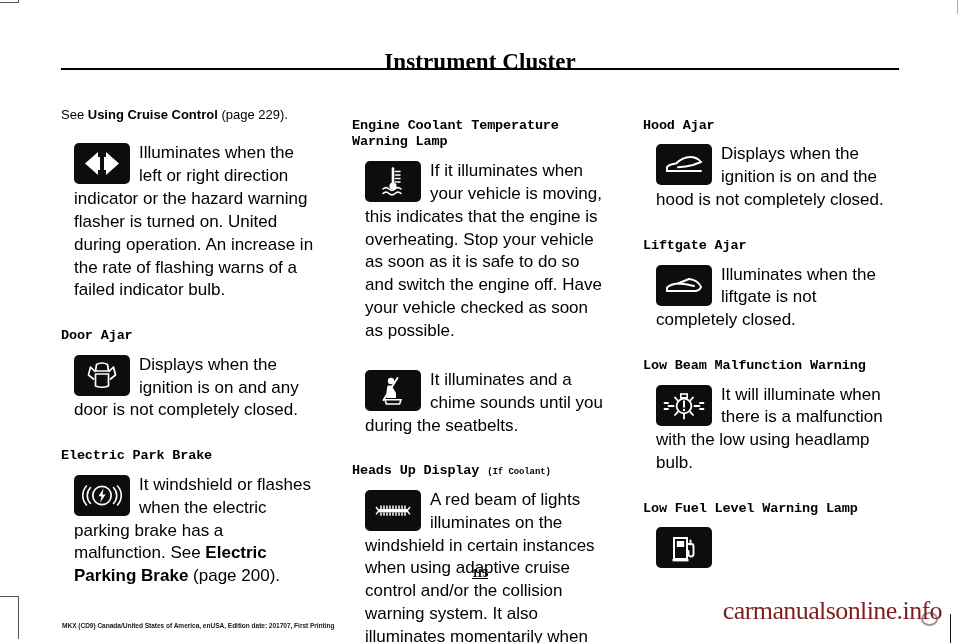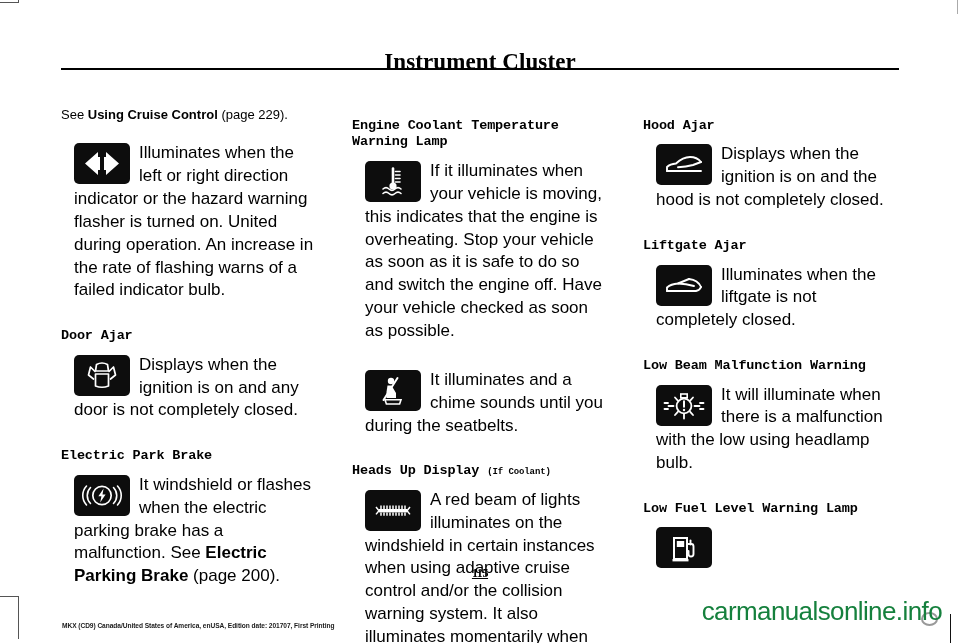--- a/index.html
+++ b/index.html
@@ -127,23 +127,23 @@
     left: 62px; top: 622px;
     font-size: 6.6px;
     font-weight: 700;
     color: #1a1a1a;
     letter-spacing: -0.05px;
     white-space: nowrap;
   }
   .watermark {
     position: absolute;
     right: 18px; top: 596px;
-    font-family: Liberation Sans, sans-serif;
+    font-family: Liberation Serif, serif;
     font-size: 26px;
-    color: #15803d;
+    color: #7f1d1d;
     letter-spacing: -0.6px;
     white-space: nowrap;
   }
 </style>
 </head>
 <body>
 
 <div class="crop-mark crop-tl"></div>
 <div class="crop-mark crop-bl"></div>
 <div class="crop-line-r"></div>

